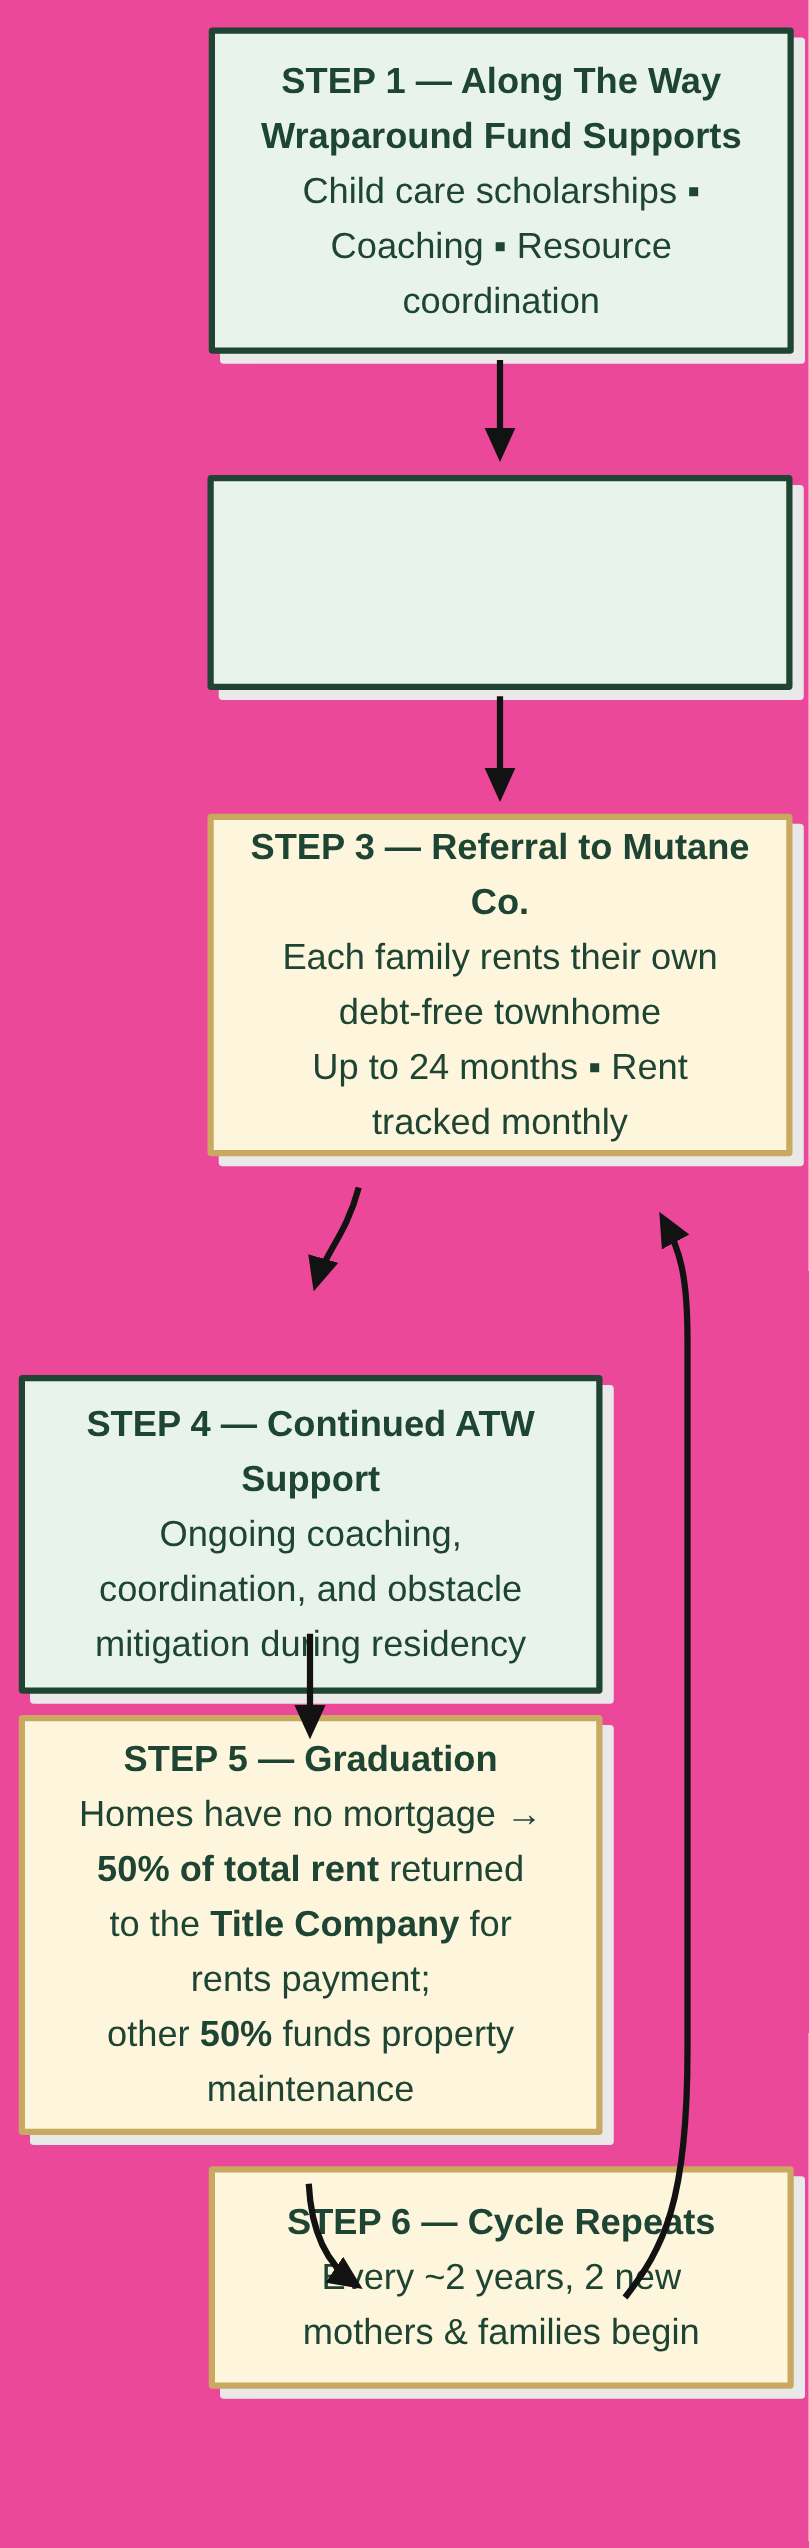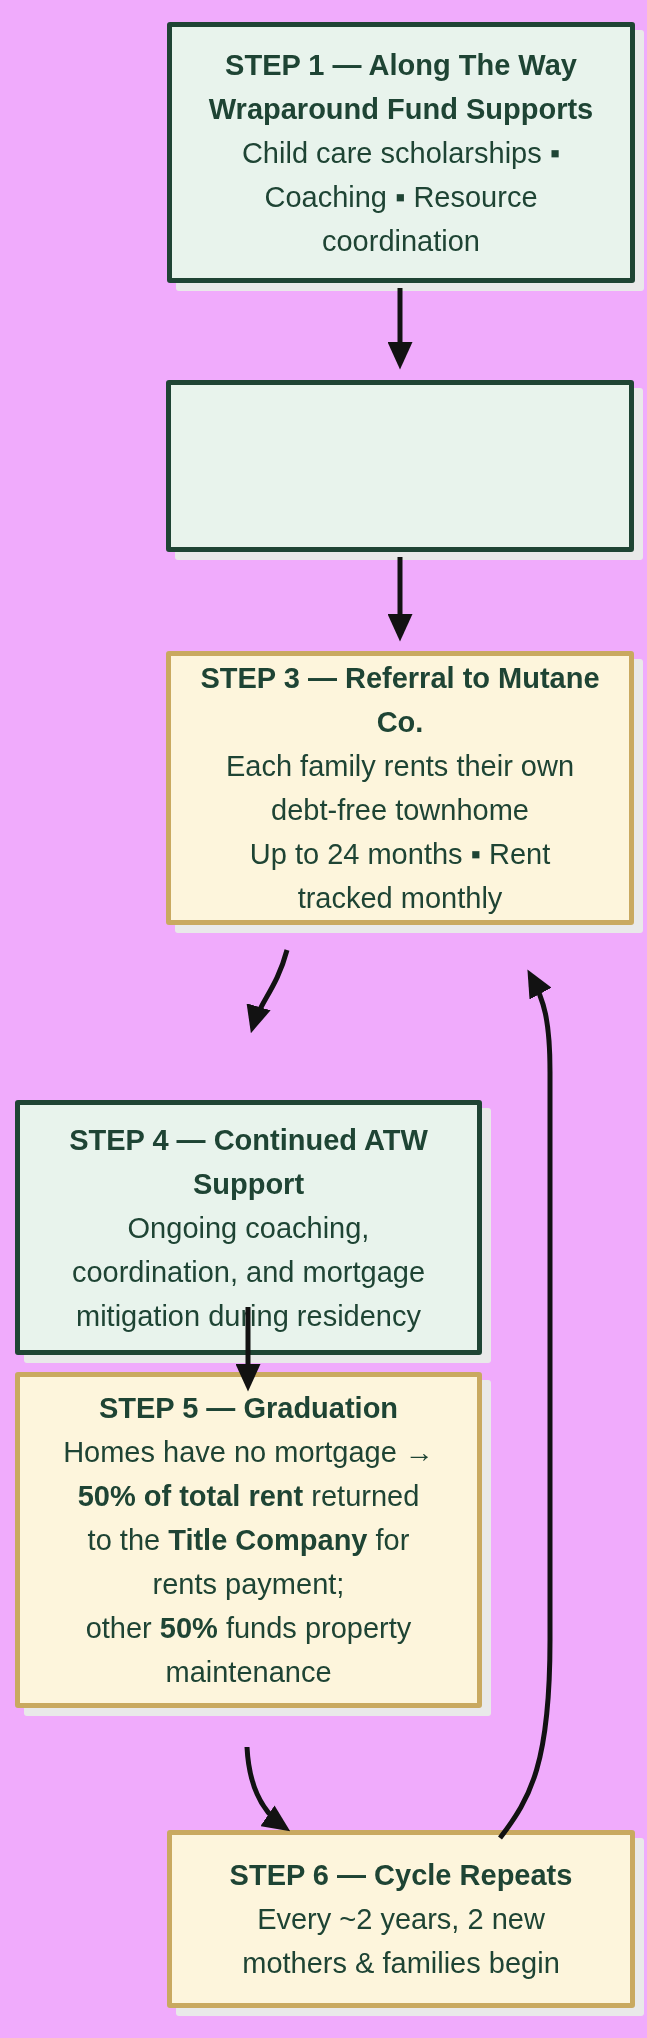--- a/index.html
+++ b/index.html
@@ -1,20 +1,20 @@
 <!DOCTYPE html>
 <html style="--mint_fill: #e8f3ec; --mint_border: #1f4434; --cream_fill: #fdf5dc; --cream_border: #c9a960; --text: #1e4434; --arrow: #121212; --shadow: #e9e9e9; --background: #ffffff;"><head>
 <meta charset="utf-8">
 <style>
   html, body { margin: 0; padding: 0; background: #ffffff; }
   .canvas {
     position: relative;
     width: 647px;
     height: 2038px;
-    background: #f0abfc;
+    background: #ec4899;
     font-family: "Liberation Sans", sans-serif;
     overflow: hidden;
   }
   .box {
     position: absolute;
     box-sizing: border-box;
     border: 5px solid;
     border-radius: 3px;
     box-shadow: 9px 8px 0 var(--shadow, #e9e9e9);
     display: flex;
@@ -60,29 +60,29 @@
 
   <div class="box cream" style="left:166px; top:651px; width:468px; height:274px">
     <div class="title">STEP 3 — Referral to Mutane
 Co.</div>
     <div class="body"><span>Each family rents their own</span><br><span>debt-free townhome</span><br><span>Up to 24 months ▪ Rent</span><br><span>tracked monthly</span></div>
   </div>
 
   <div class="box mint" style="left:15px; top:1100px; width:467px; height:255px">
     <div class="title">STEP 4 — Continued ATW
 Support</div>
-    <div class="body"><span>Ongoing coaching,</span><br><span>coordination, and mortgage</span><br><span>mitigation during residency</span></div>
+    <div class="body"><span>Ongoing coaching,</span><br><span>coordination, and obstacle</span><br><span>mitigation during residency</span></div>
   </div>
 
   <div class="box cream" style="left:15px; top:1372px; width:467px; height:336px">
     <div class="title">STEP 5 — Graduation</div>
     <div class="body"><span>Homes have no mortgage →</span><br><b>50% of total rent</b><span> returned</span><br><span>to the </span><b>Title Company</b><span> for</span><br><span>rents payment;</span><br><span>other </span><b>50%</b><span> funds property</span><br><span>maintenance</span></div>
   </div>
 
-  <div class="box cream" style="left:167px; top:1830px; width:468px; height:178px">
+  <div class="box cream" style="left:167px; top:1733px; width:468px; height:178px">
     <div class="title">STEP 6 — Cycle Repeats</div>
     <div class="body"><span>Every ~2 years, 2 new</span><br><span>mothers &amp; families begin</span></div>
   </div>
 
   <svg class="arrows" viewBox="0 0 647 2038">
     <defs>
       <marker id="ah" markerWidth="5.5" markerHeight="5" refX="4" refY="2.5" orient="auto">
         <path d="M0,0 L5.5,2.5 L0,5 Z" style="fill:#121212; stroke:none"></path>
       </marker>
     </defs>

